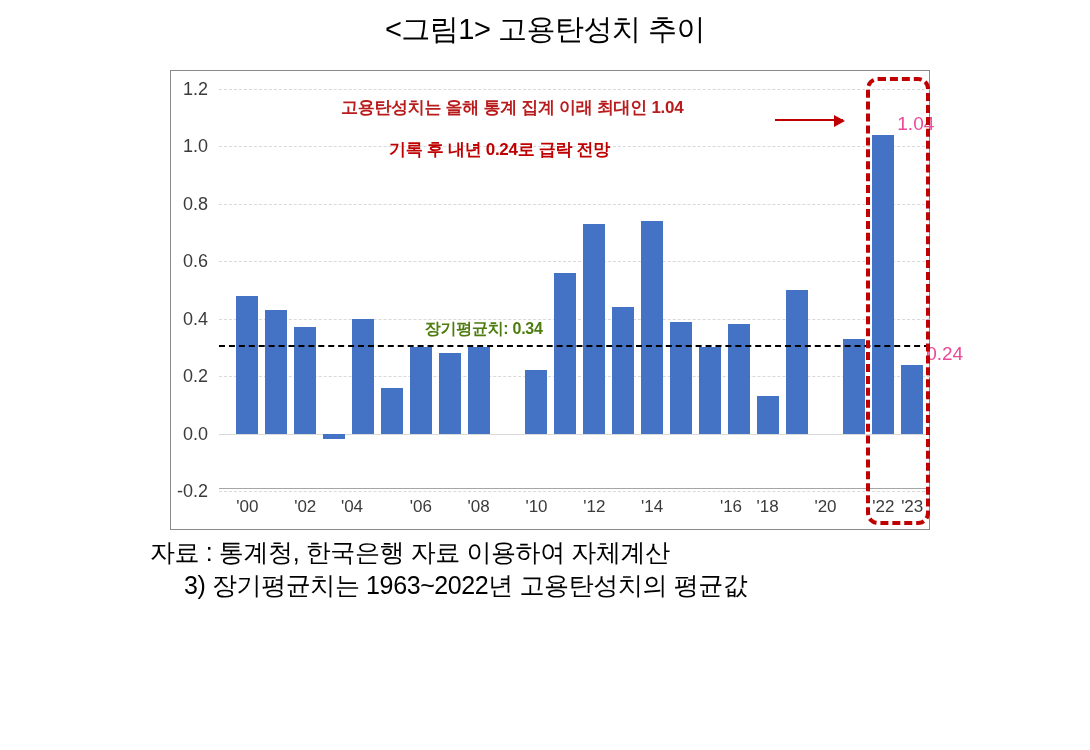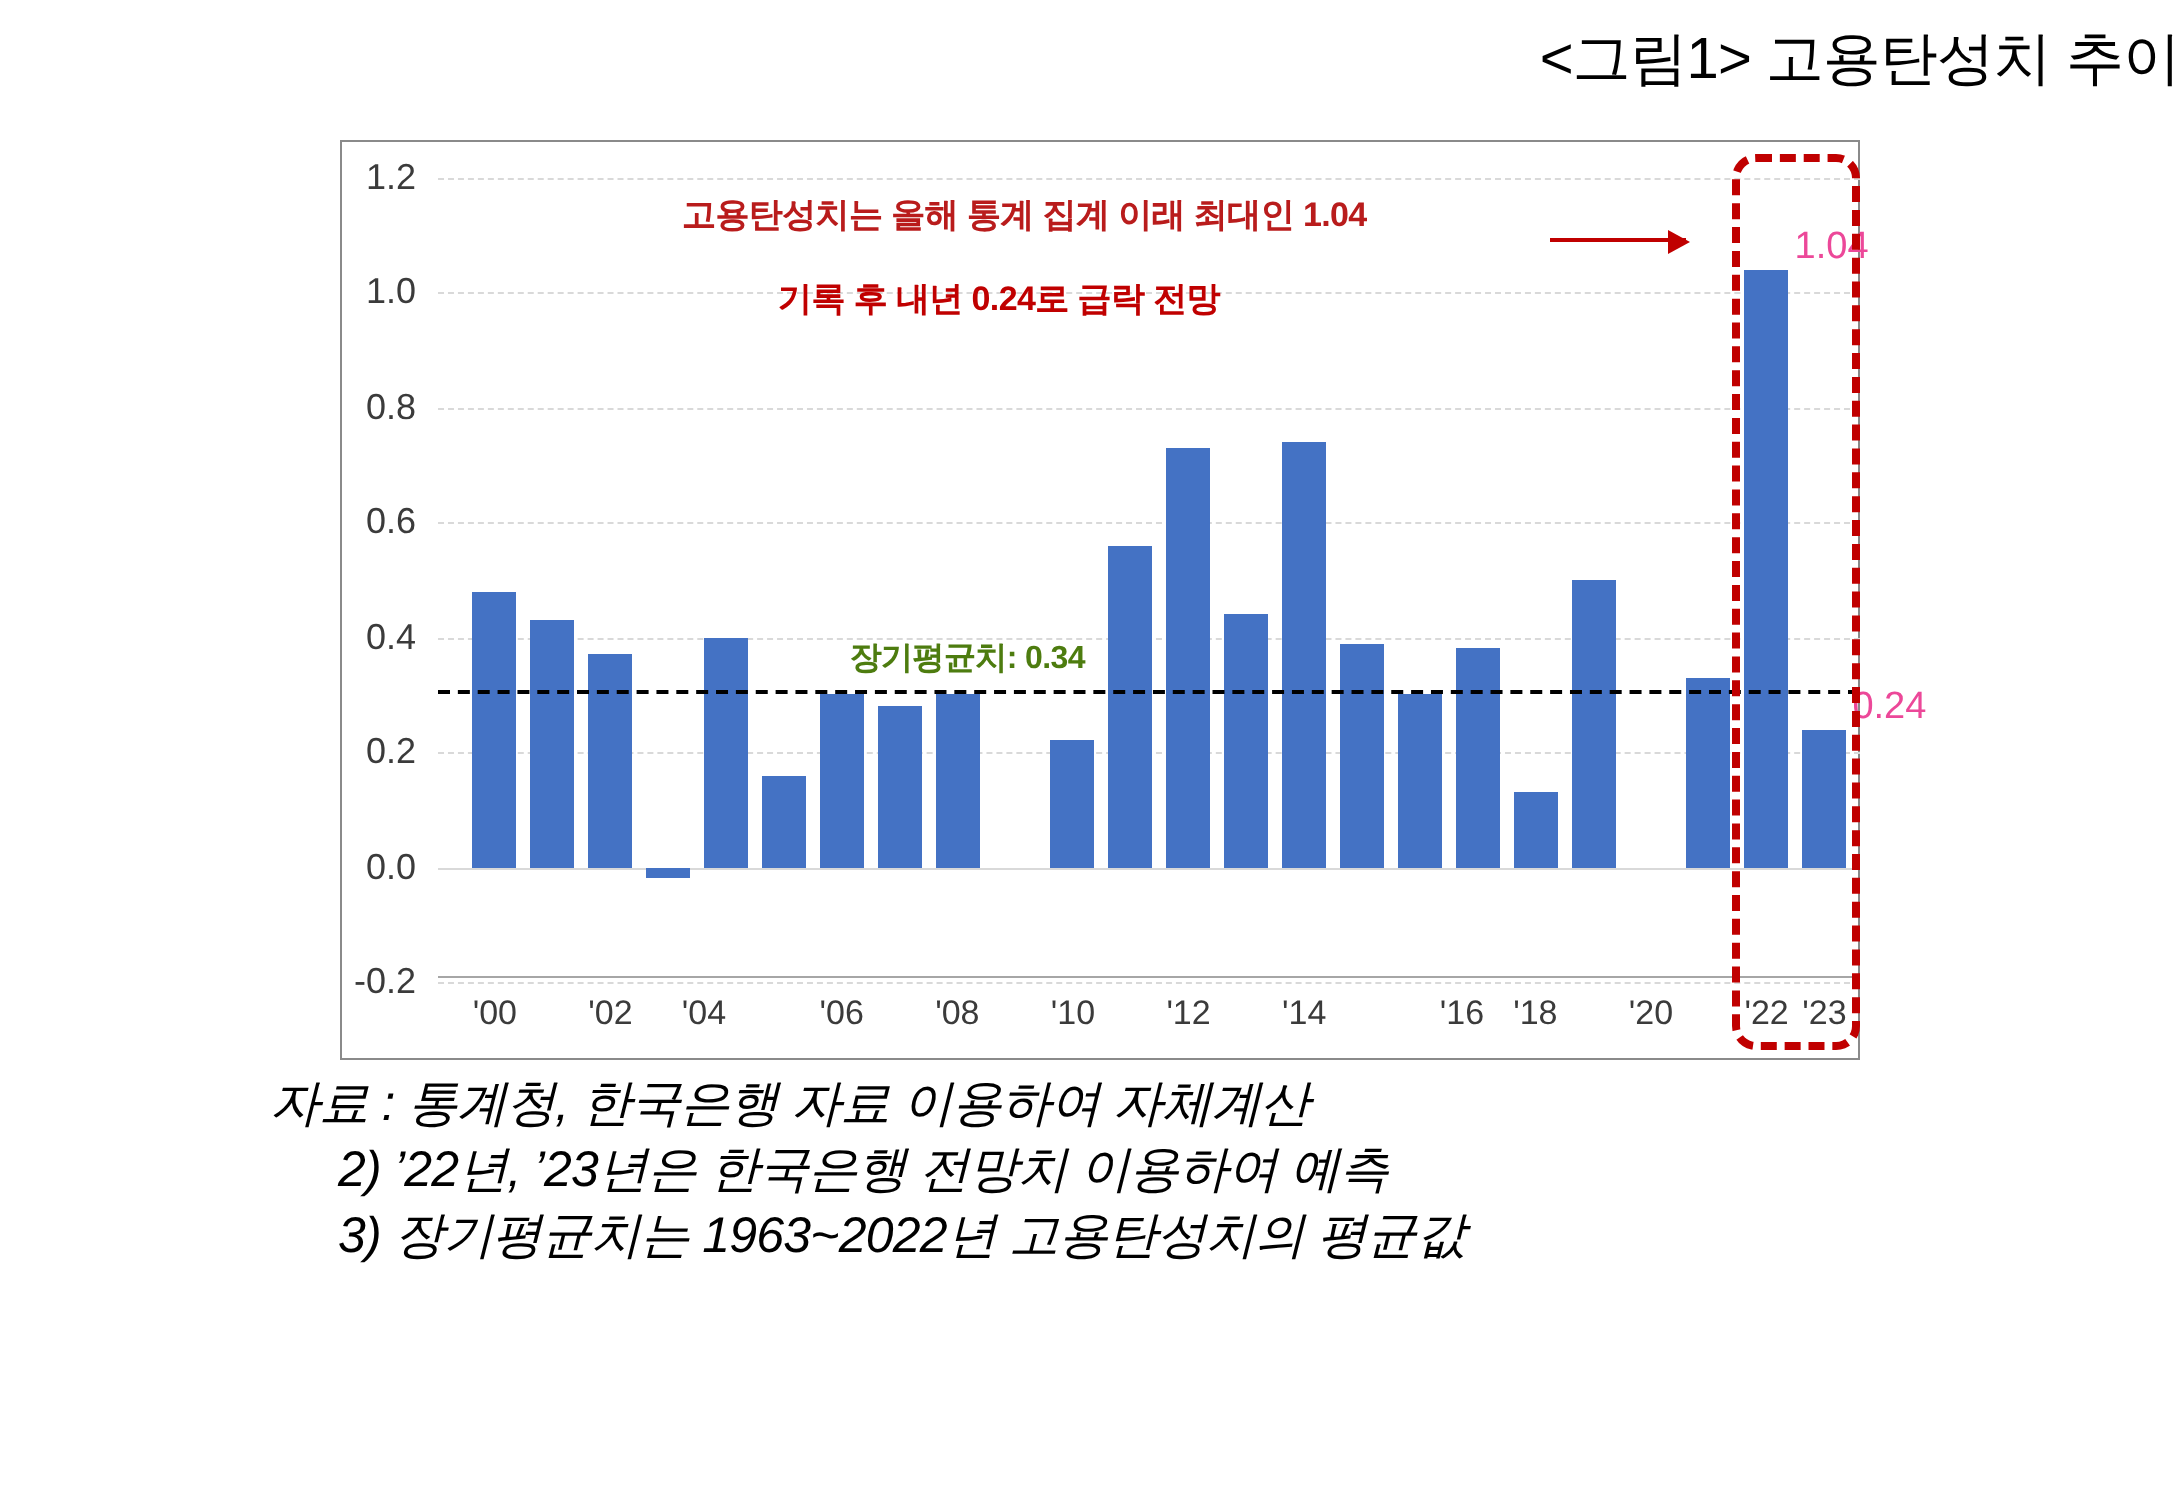--- a/index.html
+++ b/index.html
@@ -15,21 +15,21 @@
     color: #000000;
     overflow: hidden;
   }
 
   
   #chart-title {
     position: absolute;
     top: 10px;
     left: 0;
     width: 1090px;
-    text-align: right;
+    text-align: center;
     font-size: 29px;
     font-weight: 500;
     letter-spacing: -0.5px;
     color: #000;
   }
 
   
   #chart-frame {
     position: absolute;
     left: 170px;
@@ -155,24 +155,23 @@
   .data-label {
     position: absolute;
     font-size: 19px;
     color: #ec4899;
     white-space: nowrap;
   }
 
   
   #footnotes {
     position: absolute;
-    left: 135px;
+    left: 150px;
     top: 536px;
     width: 940px;
-    font-style: italic;
   }
   .footnote {
     font-size: 25px;
     line-height: 1.32;
     color: #000;
     white-space: nowrap;
     letter-spacing: -0.4px;
   }
   .fn-indent-0 { padding-left: 0px; }
   .fn-indent-1 { padding-left: 0px; }
@@ -244,15 +243,14 @@
       <div class="data-label" style="left: 707.19px; top: 271.657px;">0.24</div>
       <div id="highlight-box" style="left: 646.963px; width: 63.5854px; top: 6px; height: 448px; border-color: rgb(192, 0, 0);"></div>
     </div>
 <div class="annot-line" style="left: 170px; top: 25px; color: #b91c1c;">고용탄성치는 올해 통계 집계 이래 최대인 1.04</div>
     <div class="annot-line" style="left: 218px; top: 67px; color: rgb(192, 0, 0);">기록 후 내년 0.24로 급락 전망</div>
     <div id="annot-arrow" style="left: 604px; top: 48px; width: 68px; border-top-color: rgb(192, 0, 0);"></div>
   </div>
 
 <div id="footnotes">
   <div class="footnote fn-indent-0">자료 : 통계청, 한국은행 자료 이용하여 자체계산</div>
-  <div class="footnote fn-indent-2">2) ’22년, ’23년은 한국은행 전망치 이용하여 예측</div>
   <div class="footnote fn-indent-2">3) 장기평균치는 1963~2022년 고용탄성치의 평균값</div>
 </div>
 
 </body></html>

